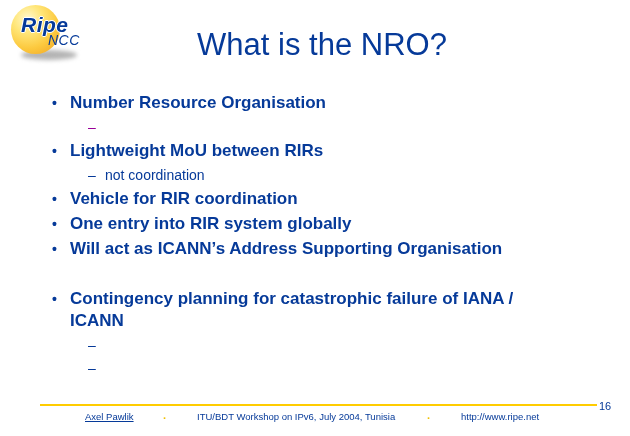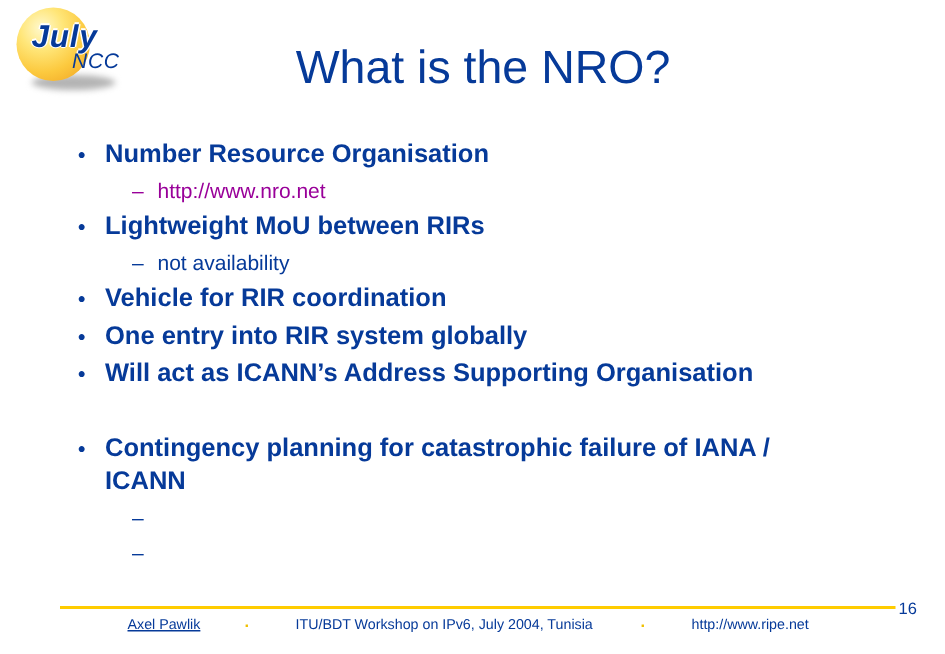--- a/index.html
+++ b/index.html
@@ -85,42 +85,41 @@
   .f-url { left: 461px; }
 </style>
 </head>
 <body>
 
 <div class="slide">
 
   <div class="logo">
     <div class="logo-shadow"></div>
     <div class="logo-ball"></div>
-    <span class="logo-ripe">July</span>
+    <span class="logo-ripe">Ripe</span>
     <span class="logo-ncc">NCC</span>
   </div>
 
   <h1 class="title">What is the NRO?</h1>
 
   <div class="content">
       <div class="bullet main">
         <span class="marker">•</span>
         <span class="btext">Number Resource Organisation</span>
       </div>
       <div class="bullet sub link">
         <span class="marker">–</span>
-        <span class="btext">http://www.nro.net</span>
       </div>
       <div class="bullet main">
         <span class="marker">•</span>
         <span class="btext">Lightweight MoU between RIRs</span>
       </div>
       <div class="bullet sub">
         <span class="marker">–</span>
-        <span class="btext">not availability</span>
+        <span class="btext">not coordination</span>
       </div>
       <div class="bullet main">
         <span class="marker">•</span>
         <span class="btext">Vehicle for RIR coordination</span>
       </div>
       <div class="bullet main">
         <span class="marker">•</span>
         <span class="btext">One entry into RIR system globally</span>
       </div>
       <div class="bullet main">

